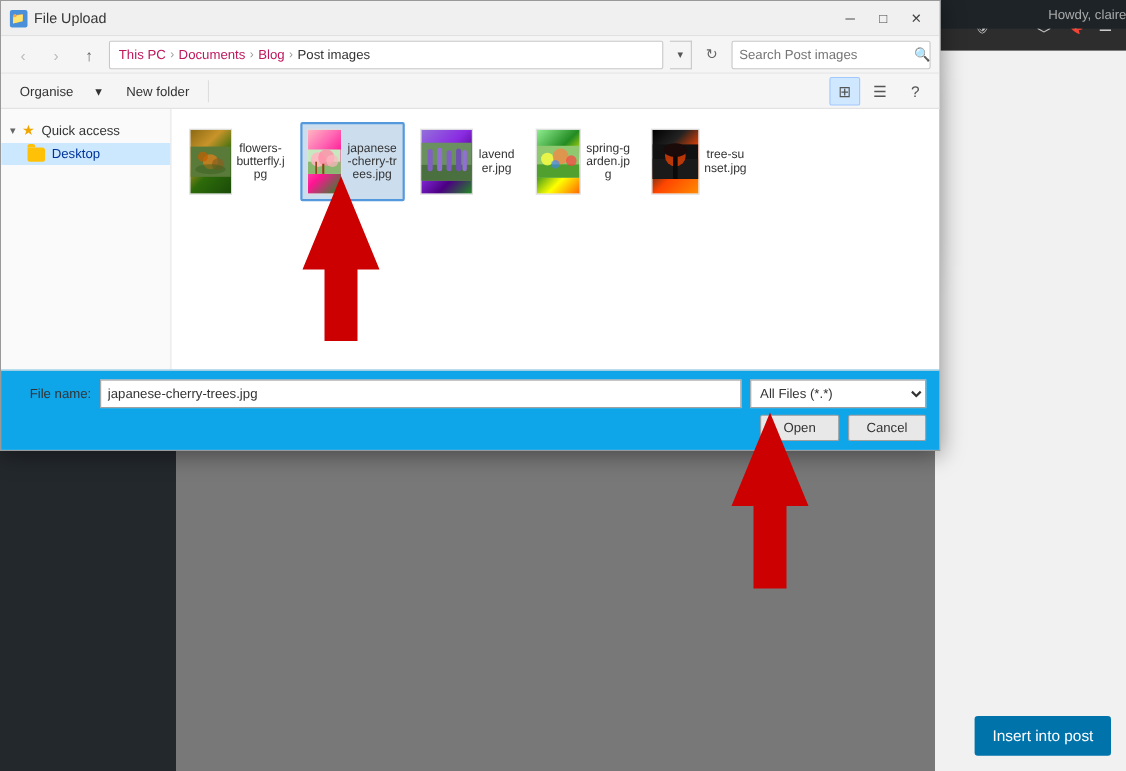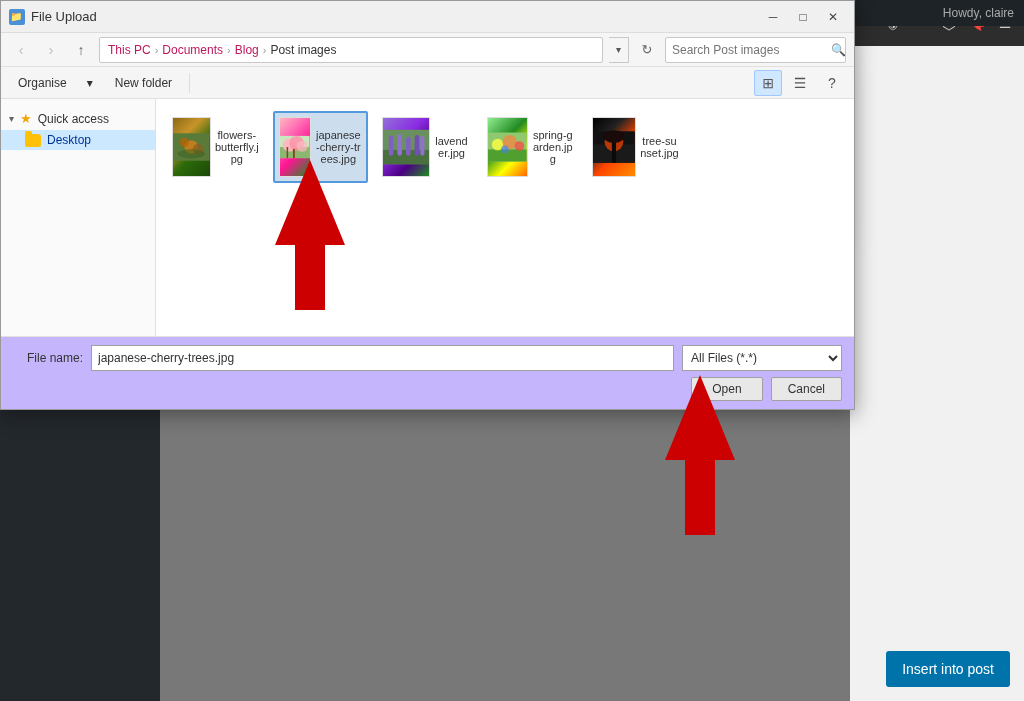--- a/index.html
+++ b/index.html
@@ -437,21 +437,21 @@
     
     .thumb-flowers { background: linear-gradient(135deg, #8B6914 0%, #c8942a 30%, #2d6b0a 60%, #1a4a08 100%); }
     .thumb-cherry { background: linear-gradient(135deg, #ffb6c1 0%, #ff69b4 30%, #ff1493 60%, #228B22 100%); }
     .thumb-lavender { background: linear-gradient(135deg, #9370DB 0%, #8A2BE2 40%, #4B0082 70%, #228B22 100%); }
     .thumb-garden { background: linear-gradient(135deg, #90EE90 0%, #228B22 40%, #ffff00 70%, #ff6600 100%); }
     .thumb-sunset { background: linear-gradient(135deg, #000 0%, #222 30%, #ff4500 60%, #ff8c00 100%); }
 
     
     .dialog-bottom {
       border-top: 1px solid #e0e0e0;
-      background: #c4b5fd;
+      background: #0ea5e9;
       padding: 8px 12px;
     }
 
     .dialog-filename-row {
       display: flex;
       align-items: center;
       gap: 8px;
       margin-bottom: 6px;
     }
 
@@ -583,21 +583,21 @@
   <div class="browser-toolbar-icon">🛡</div>
   <div class="browser-toolbar-icon">✏</div>
   <div class="browser-toolbar-icon new-badge">
     <span style="font-size:16px;">⬡</span>
     <span class="new-badge-label">bookmark</span>
   </div>
   <div class="browser-toolbar-icon">🔖</div>
   <div class="browser-toolbar-icon">☰</div>
 </div>
 
-<div style="position:absolute;top:0;right:0;width:175px;height:26px;background:#1d2327;display:flex;align-items:center;justify-content:flex-end;padding-right:10px;color:#aaa;font-size:12px;z-index:51;">
+<div style="position:absolute;top:0;right:0;width:175px;height:26px;background:#1d2327;display:flex;align-items:center;justify-content:flex-end;color:#aaa;font-size:12px;z-index:51;">
   <span>Howdy, claire</span>
 </div>
 
 <div style="position:absolute;top:46px;left:160px;width:690px;height:655px;background:rgba(0,0,0,0.5);z-index:100;">
 
   <div style="background:#fff;margin:20px auto;width:650px;position:relative;box-shadow:0 5px 30px rgba(0,0,0,0.5);">
     <div style="position:absolute;top:8px;right:8px;cursor:pointer;color:#666;font-size:20px;z-index:10;width:24px;height:24px;display:flex;align-items:center;justify-content:center;">×</div>
     <div style="padding:60px 40px 30px;display:flex;flex-direction:column;align-items:center;">
       <button class="select-files-btn">Select Files</button>
       <div style="color:#888;font-size:12px;margin-top:10px;">Maximum upload file size: 300 MB.</div>

